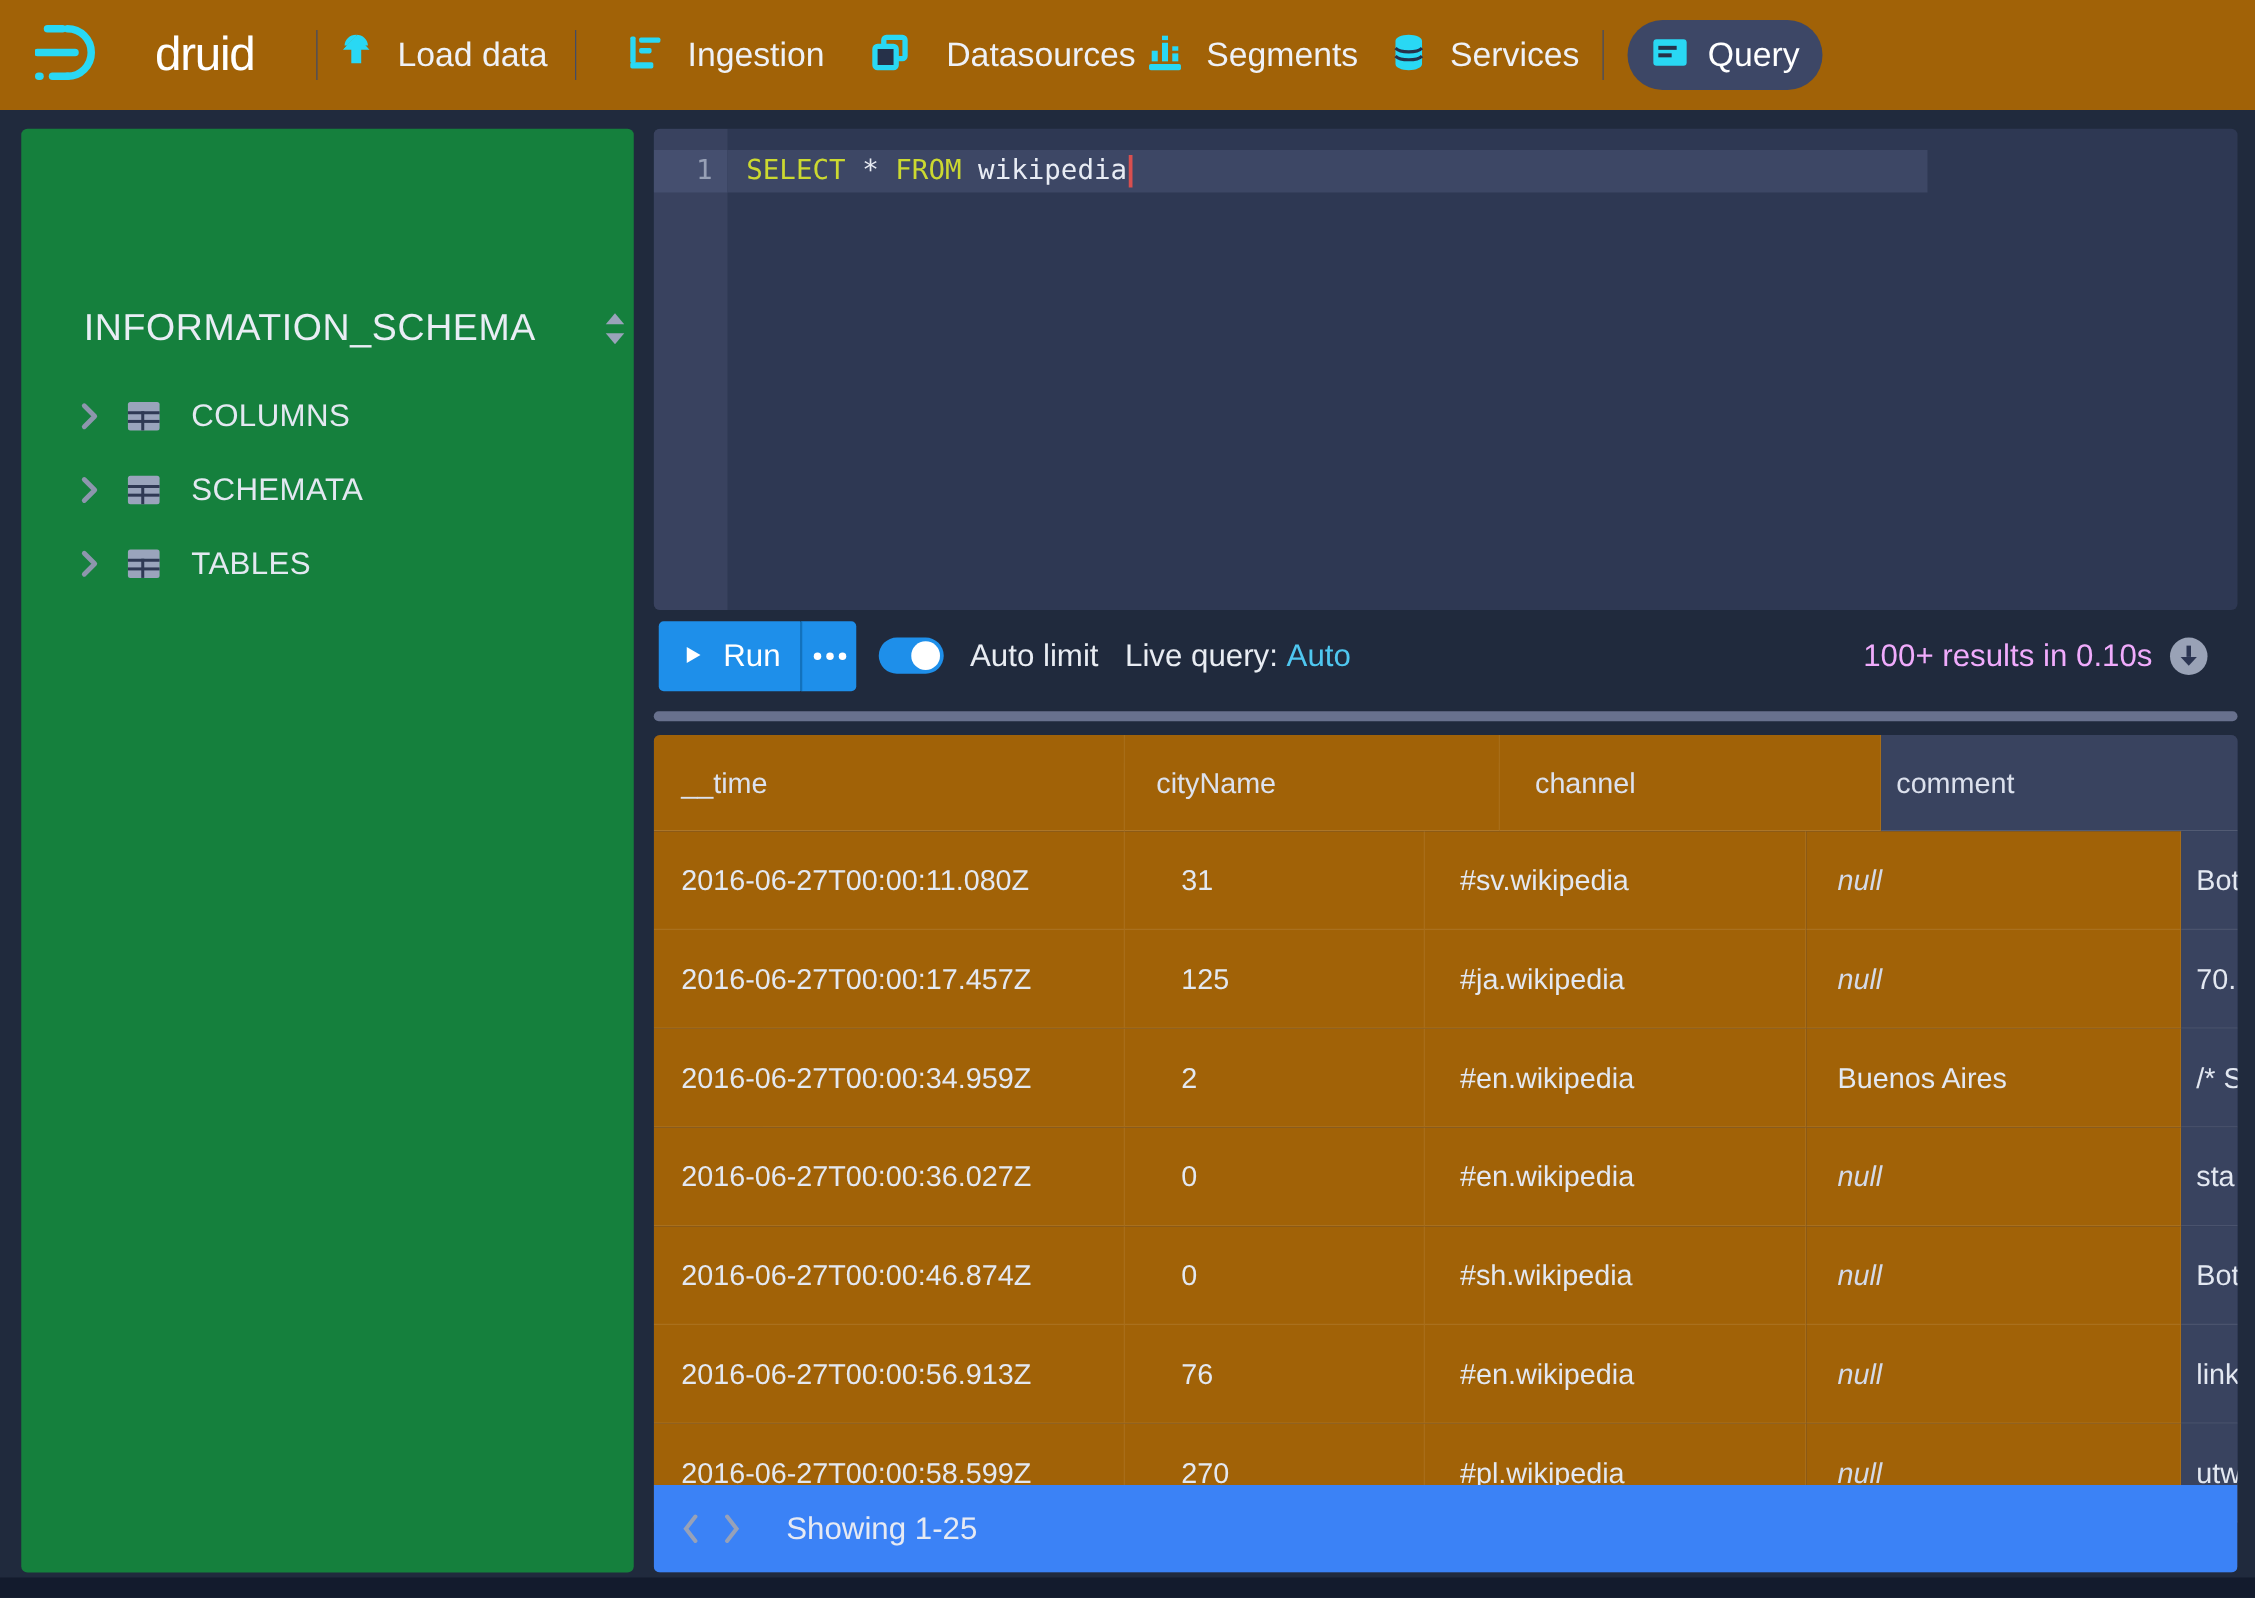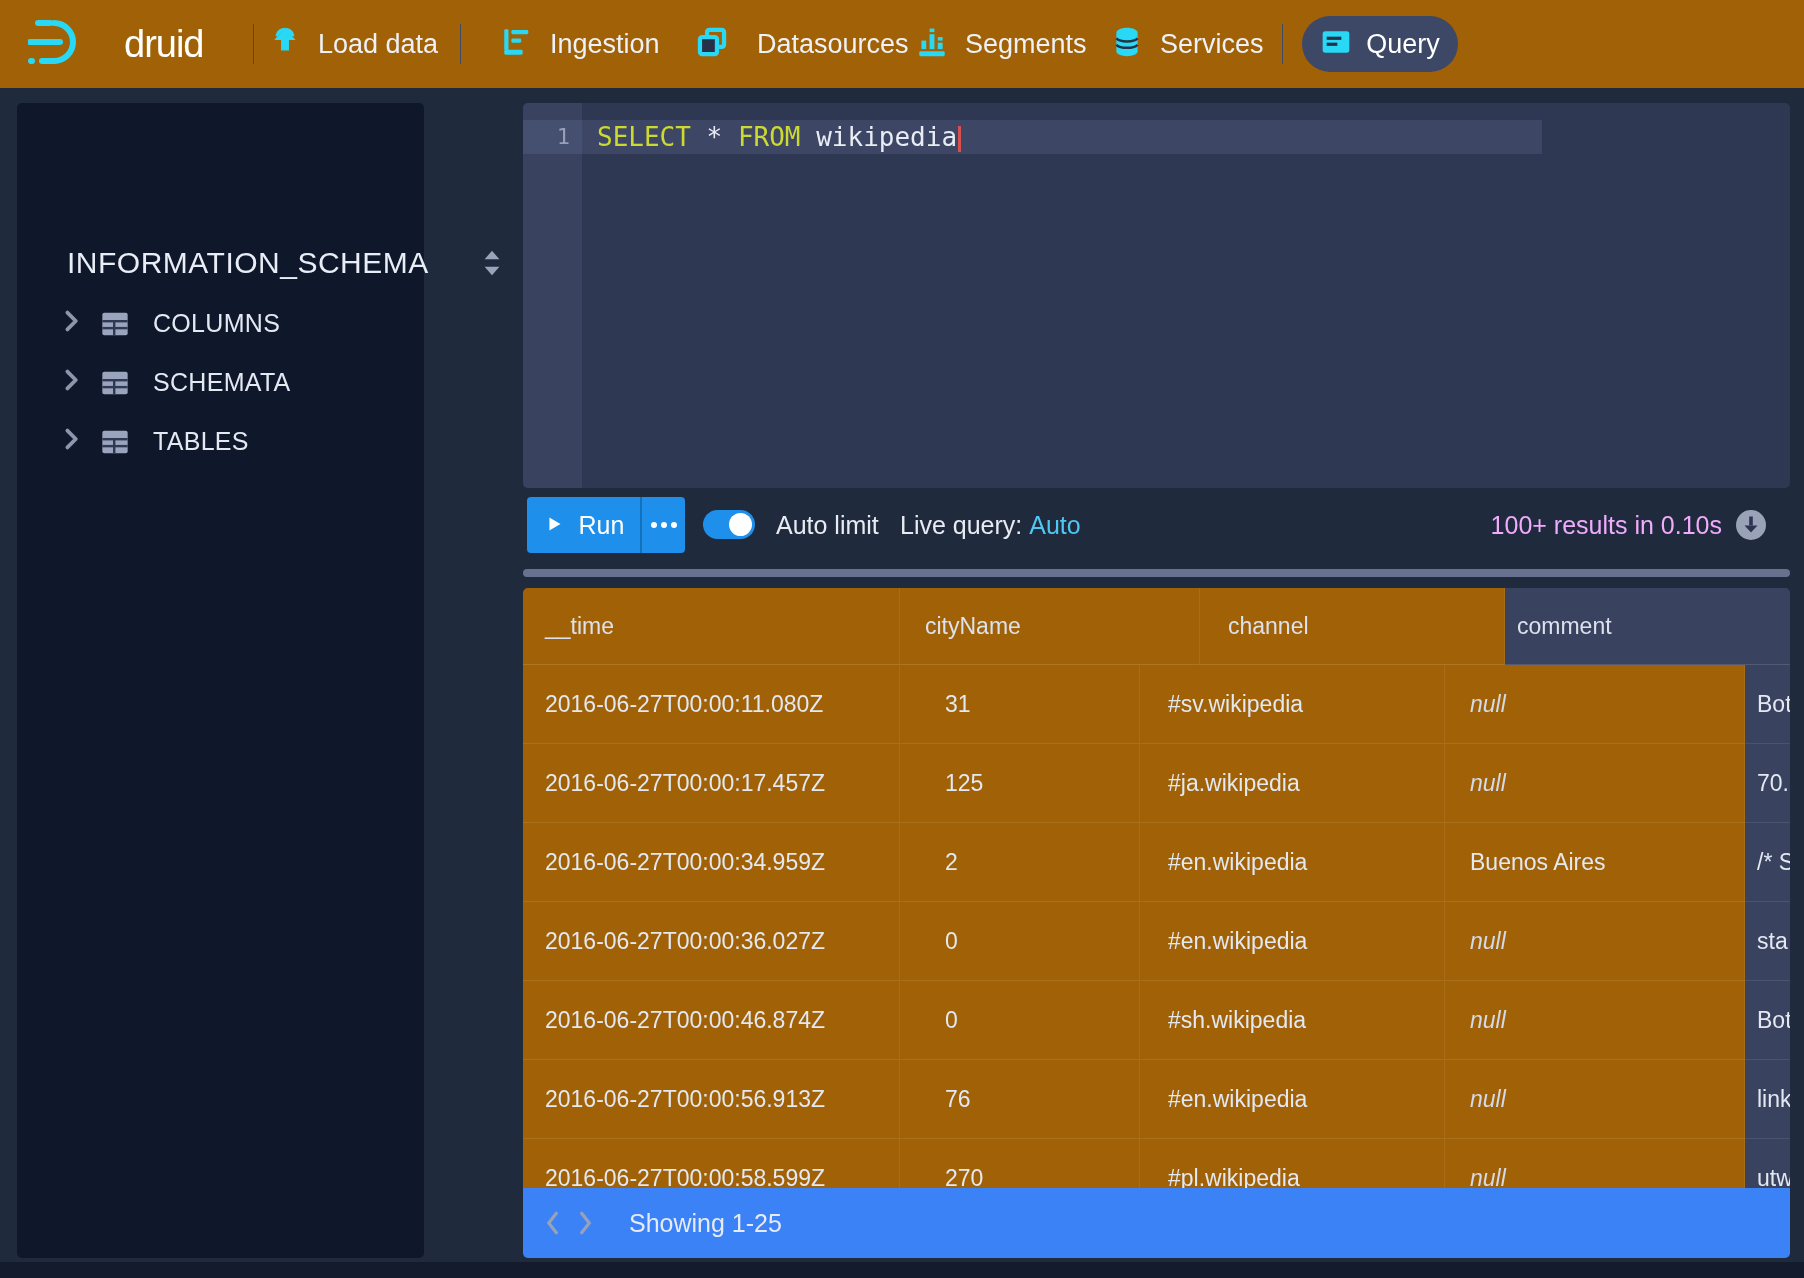--- a/index.html
+++ b/index.html
@@ -9,36 +9,36 @@
   .navbar{position:absolute;left:0;top:0;width:1804px;height:88px;background:#a16207;}
   .brand{position:absolute;left:28px;top:0;height:88px;display:flex;align-items:center;gap:12px;}
   .brand-word{font-size:38px;color:#ffffff;letter-spacing:-1px;}
   .nav-divider{position:absolute;top:24px;width:1px;height:40px;background:#414b66;}
   .nav-item{position:absolute;top:0;height:88px;display:flex;align-items:center;gap:16px;cursor:pointer;}
   .nav-item .lbl{font-size:27px;color:#eef1f7;}
   .query-pill{position:absolute;left:1302px;top:16px;width:156px;height:56px;border-radius:28px;
               background:#3d4766;display:flex;align-items:center;justify-content:center;gap:14px;cursor:pointer;}
   .query-pill .lbl{font-size:27px;color:#ffffff;}
   
-  .sidebar{position:absolute;left:17px;top:103px;width:407px;height:1155px;background:#0f172a;border-radius:5px;}
+  .sidebar{position:absolute;left:17px;top:103px;width:490px;height:1155px;background:#15803d;border-radius:5px;}
   .sb-title{position:absolute;left:50px;top:143px;font-size:30px;color:#e9edf5;letter-spacing:.5px;}
   .sb-sort{position:absolute;left:460px;top:144px;cursor:pointer;}
-  .tree-item{position:absolute;left:0;width:490px;height:48px;display:flex;align-items:flex-start;cursor:pointer;}
+  .tree-item{position:absolute;left:0;width:490px;height:48px;display:flex;align-items:center;cursor:pointer;}
   .tree-item .chev{margin-left:44px;display:flex;}
   .tree-item .tico{margin-left:18px;display:flex;}
   .tree-item .lbl{margin-left:22px;font-size:25px;color:#e3e8f1;letter-spacing:.3px;}
   
   .editor{position:absolute;left:523px;top:103px;width:1267px;height:385px;background:#2e3853;border-radius:5px;overflow:hidden;}
   .gutter{position:absolute;left:0;top:0;width:59px;height:385px;background:#39425f;}
   .active-gutter{position:absolute;left:0;top:17px;width:59px;height:34px;background:#454f6f;}
   .active-line{position:absolute;left:59px;top:17px;width:960px;height:34px;background:#3d4765;}
   .line-no{position:absolute;left:0;top:17px;width:47px;height:34px;line-height:34px;text-align:right;
            font-family:"DejaVu Sans Mono",monospace;font-size:22px;color:#97a0b6;}
   .code-line{position:absolute;left:74px;top:17px;height:34px;line-height:34px;
-             font-family:"DejaVu Sans Mono",monospace;font-size:26px;color:#e8ecf4;white-space:pre;}
+             font-family:"DejaVu Sans Mono",monospace;font-size:22px;color:#e8ecf4;white-space:pre;}
   .code-line .kw{color:var(--kw,#ccd930);}
   .cursor{display:inline-block;width:3px;height:26px;background:#d84f4f;vertical-align:middle;margin-left:1px;}
   
   .runbar{position:absolute;left:523px;top:497px;width:1267px;height:56px;}
   .run-group{position:absolute;left:4px;top:0;height:56px;display:flex;}
   .btn-run{width:113px;height:56px;background:var(--primary,#1e8fea);border:none;border-radius:4px 0 0 4px;
            display:flex;align-items:center;justify-content:center;gap:14px;cursor:pointer;}
   .btn-run .lbl{color:#fff;font-size:25px;font-family:"Liberation Sans",sans-serif;}
   .btn-more{width:45px;height:56px;background:var(--primary,#1e8fea);border:none;border-left:2px solid #1272bd;
             border-radius:0 4px 4px 0;display:flex;align-items:center;justify-content:center;gap:4px;cursor:pointer;}

